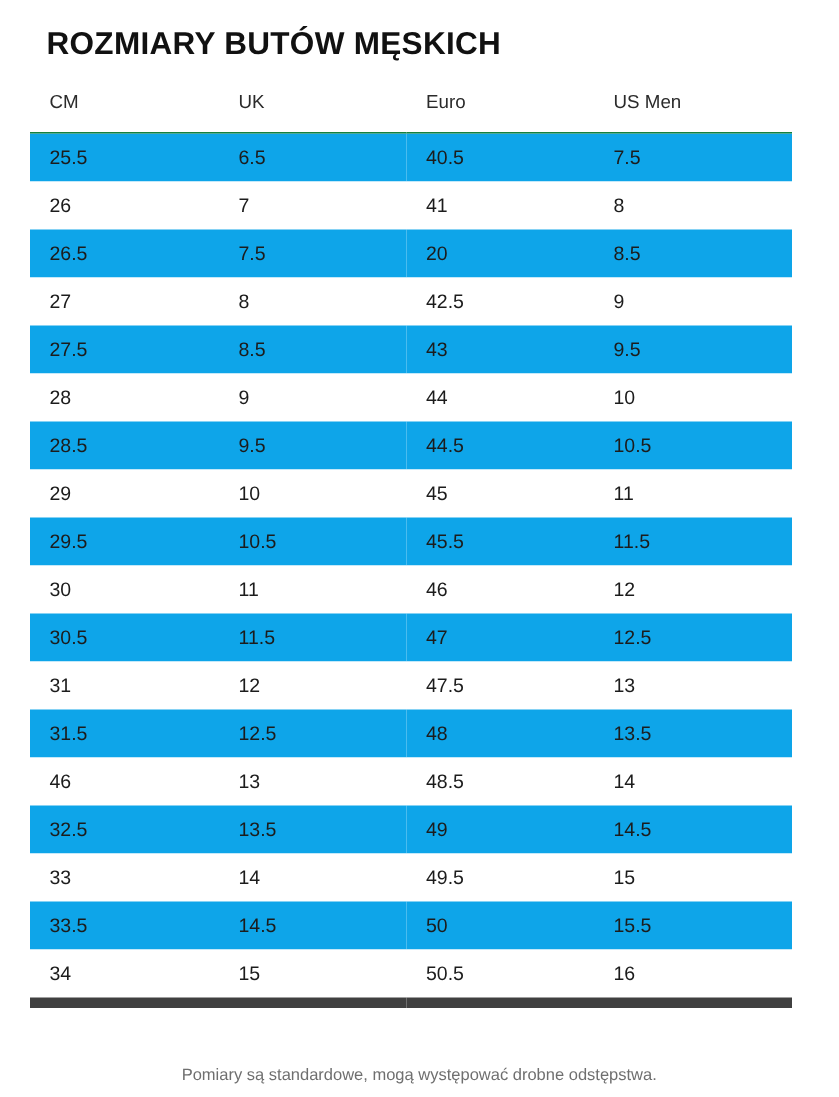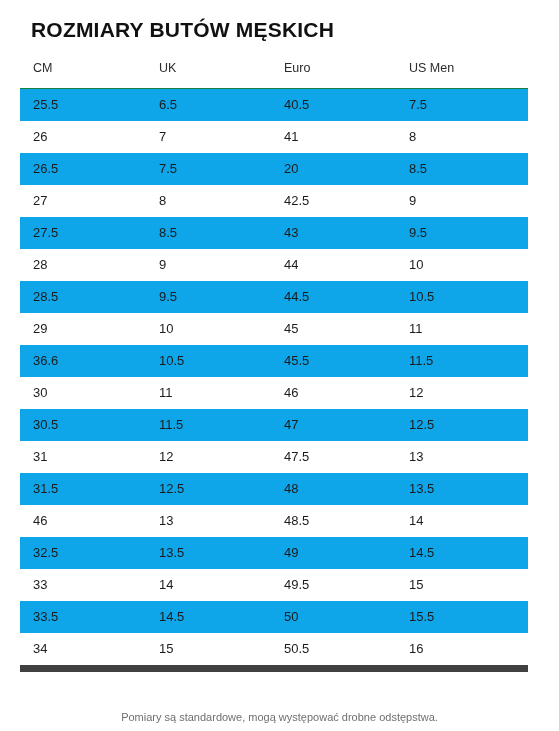--- a/index.html
+++ b/index.html
@@ -147,21 +147,21 @@
           <td>44.5</td>
           <td>10.5</td>
         </tr>
         <tr class="odd">
           <td>29</td>
           <td>10</td>
           <td>45</td>
           <td>11</td>
         </tr>
         <tr class="even">
-          <td>36.6</td>
+          <td>29.5</td>
           <td>10.5</td>
           <td>45.5</td>
           <td>11.5</td>
         </tr>
         <tr class="odd">
           <td>30</td>
           <td>11</td>
           <td>46</td>
           <td>12</td>
         </tr>

